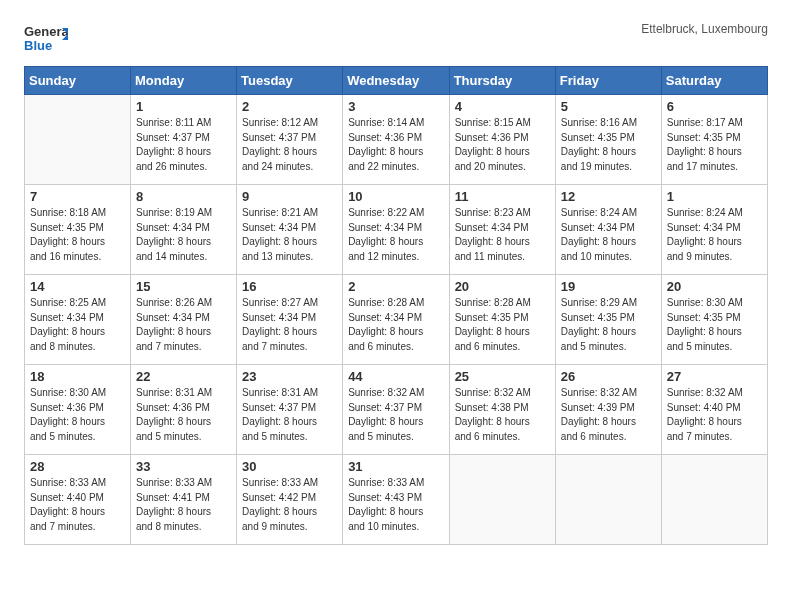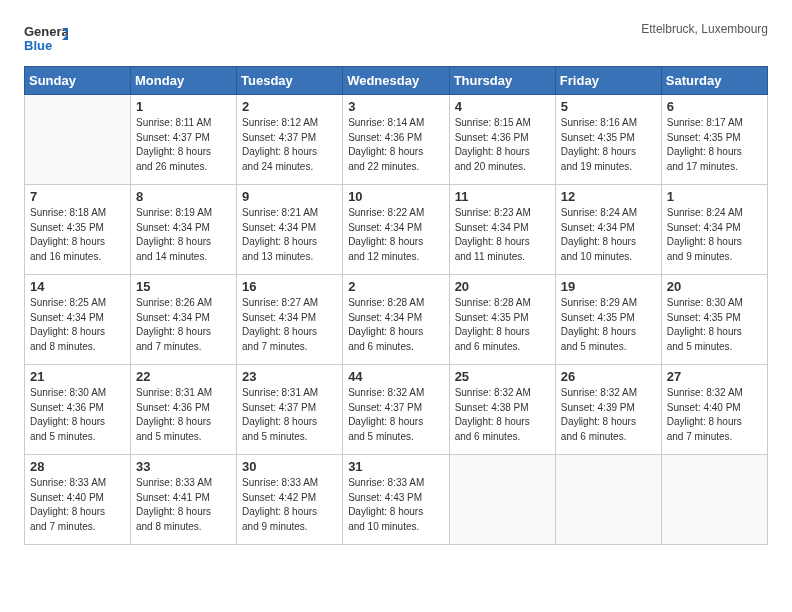--- a/index.html
+++ b/index.html
@@ -188,21 +188,21 @@
           <div class="day-number">19</div>
           <div class="day-info">Sunrise: 8:29 AM<br>Sunset: 4:35 PM<br>Daylight: 8 hours<br>and 5 minutes.</div>
         </td>
         <td>
           <div class="day-number">20</div>
           <div class="day-info">Sunrise: 8:30 AM<br>Sunset: 4:35 PM<br>Daylight: 8 hours<br>and 5 minutes.</div>
         </td>
       </tr>
       <tr>
         <td>
-          <div class="day-number">21</div>
+          <div class="day-number">18</div>
           <div class="day-info">Sunrise: 8:30 AM<br>Sunset: 4:36 PM<br>Daylight: 8 hours<br>and 5 minutes.</div>
         </td>
         <td>
           <div class="day-number">22</div>
           <div class="day-info">Sunrise: 8:31 AM<br>Sunset: 4:36 PM<br>Daylight: 8 hours<br>and 5 minutes.</div>
         </td>
         <td>
           <div class="day-number">23</div>
           <div class="day-info">Sunrise: 8:31 AM<br>Sunset: 4:37 PM<br>Daylight: 8 hours<br>and 5 minutes.</div>
         </td>

